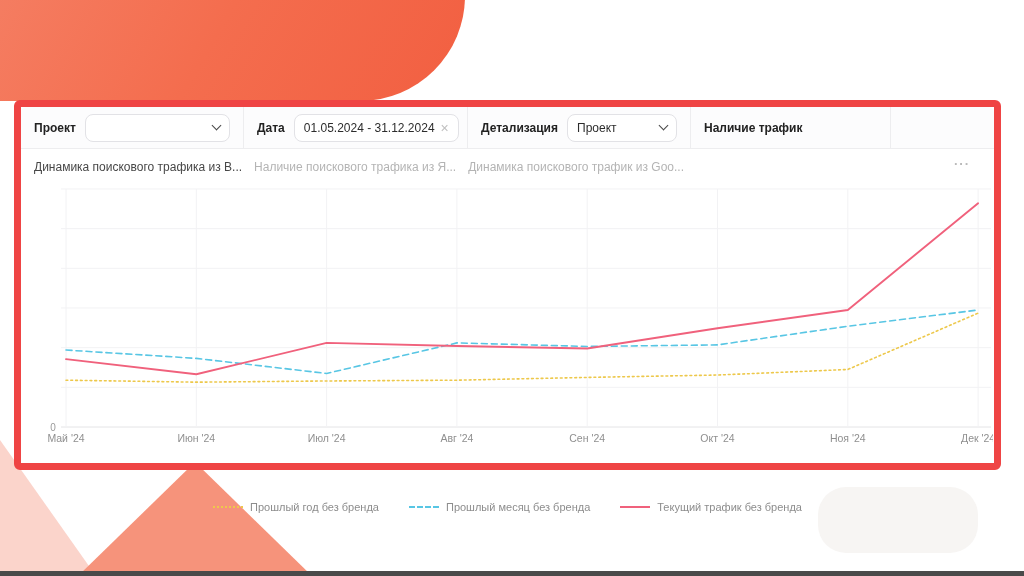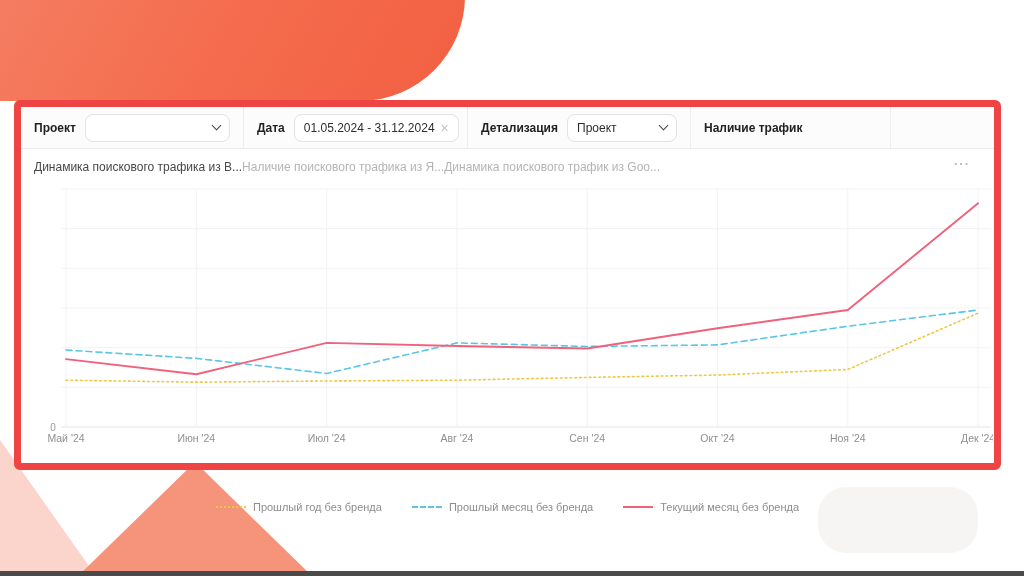--- a/index.html
+++ b/index.html
@@ -36,21 +36,21 @@
     font-size:12px; color:#2c2c2c; flex:1; cursor:pointer; }
   .tb-value { flex:1; white-space:nowrap; overflow:hidden; }
   .chev { width:7px; height:7px; border-right:1.6px solid #474747; border-bottom:1.6px solid #474747;
     transform:rotate(45deg); margin-top:-4px; flex:none; }
   .redacted { width:52px; height:14px; background:#c9c9c9; border-radius:3px; filter:blur(2.5px); }
   .clear-x { color:#c0c0c0; font-size:14px; line-height:1; flex:none; cursor:pointer; }
   .badge { width:18px; height:18px; background:#dbe1ec; border-radius:4px; font-size:11px;
     color:#2c2c2c; display:flex; align-items:center; justify-content:center; flex:none; }
 
   
-  .tabs { position:absolute; left:13px; top:48px; height:24px; display:flex; gap:0; align-items:center; }
+  .tabs { position:absolute; left:13px; top:48px; height:24px; display:flex; gap:12px; align-items:center; }
   .tab { font-size:12px; white-space:nowrap; cursor:pointer; }
   .tab.active { color:#474747; }
   .tab.inactive { color:#b4b4b4; }
   .more { position:absolute; right:24px; top:50px; color:#b9b9b9; font-size:13px;
     letter-spacing:1px; font-weight:bold; cursor:pointer; line-height:1; }
 
   
   .chart-wrap { position:absolute; left:12px; top:80px; width:960px; height:268px; }
   svg text { font-family:"Liberation Sans", sans-serif; }
 
@@ -143,18 +143,18 @@
         <div class="legend-item">
           <span class="swatch" style="border-top-style: dotted; border-top-color: rgb(237, 200, 75);"></span>
           <span>Прошлый год без бренда</span>
         </div>
         <div class="legend-item">
           <span class="swatch" style="border-top-style: dashed; border-top-color: rgb(88, 198, 228);"></span>
           <span>Прошлый месяц без бренда</span>
         </div>
         <div class="legend-item">
           <span class="swatch" style="border-top-style: solid; border-top-color: rgb(240, 97, 124);"></span>
-          <span>Текущий месяц без бренда</span>
+          <span>Текущий трафик без бренда</span>
         </div>
       </div>
 
   </div>
 </div>
 
 </body></html>

